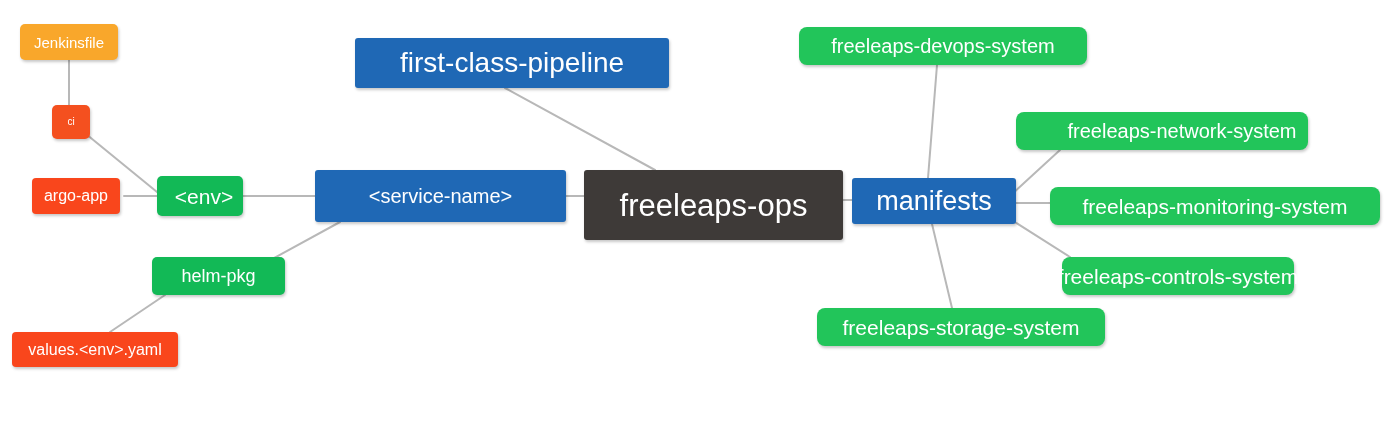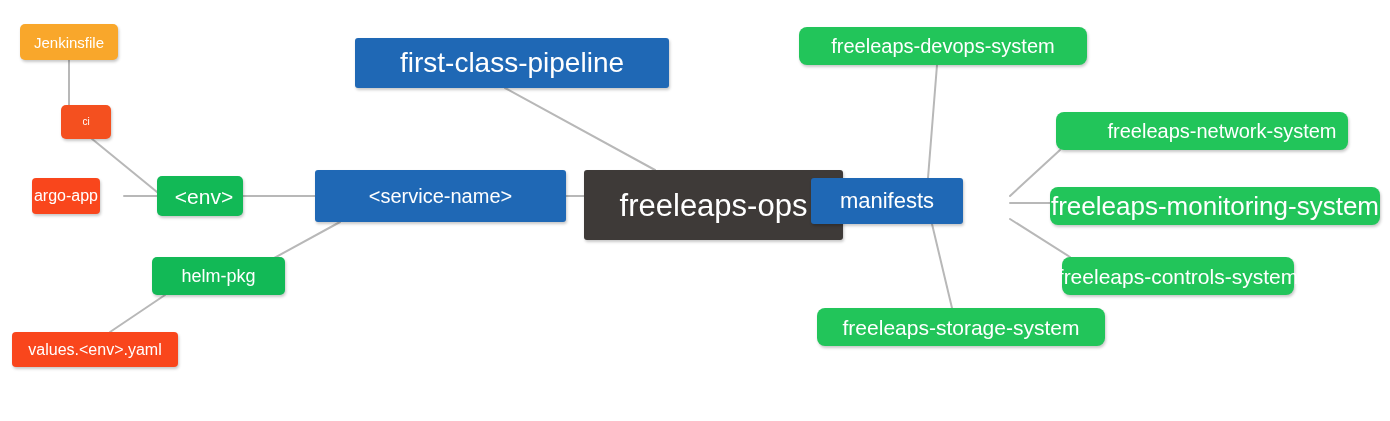--- a/index.html
+++ b/index.html
@@ -60,28 +60,28 @@
       <line x1="505" y1="88" x2="655" y2="170" stroke="#b8b8b8" stroke-width="2" stroke-linecap="round"></line>
       <line x1="843" y1="200" x2="852" y2="200" stroke="#b8b8b8" stroke-width="2" stroke-linecap="round"></line>
       <line x1="937" y1="65" x2="928" y2="178" stroke="#b8b8b8" stroke-width="2" stroke-linecap="round"></line>
       <line x1="1060" y1="150" x2="1010" y2="196" stroke="#b8b8b8" stroke-width="2" stroke-linecap="round"></line>
       <line x1="1050" y1="203" x2="1010" y2="203" stroke="#b8b8b8" stroke-width="2" stroke-linecap="round"></line>
       <line x1="1070" y1="257" x2="1010" y2="219" stroke="#b8b8b8" stroke-width="2" stroke-linecap="round"></line>
       <line x1="952" y1="308" x2="932" y2="224" stroke="#b8b8b8" stroke-width="2" stroke-linecap="round"></line>
     </svg>
   <div id="node-layer">
       <div class="node n-orange" style="left: 20px; top: 24px; width: 98px; height: 36px; font-size: 15px;">Jenkinsfile</div>
-      <div class="node n-red2" style="left: 61px; top: 105px; width: 50px; height: 34px; font-size: 10px;">ci</div>
-      <div class="node n-red" style="left: 32px; top: 178px; width: 68px; height: 36px; font-size: 16px;">argo-app</div>
+      <div class="node n-red2" style="left: 52px; top: 105px; width: 38px; height: 34px; font-size: 10px;">ci</div>
+      <div class="node n-red" style="left: 32px; top: 178px; width: 88px; height: 36px; font-size: 16px;">argo-app</div>
       <div class="node n-green-d" style="left: 157px; top: 176px; width: 86px; height: 40px; font-size: 21px; padding-left: 8px;">&lt;env&gt;</div>
       <div class="node n-green-d" style="left: 152px; top: 257px; width: 133px; height: 38px; font-size: 18px;">helm-pkg</div>
       <div class="node n-red" style="left: 12px; top: 332px; width: 166px; height: 35px; font-size: 16px;">values.&lt;env&gt;.yaml</div>
       <div class="node n-blue" style="left: 315px; top: 38px; width: 314px; height: 50px; font-size: 28px; margin-left: 40px;">first-class-pipeline</div>
       <div class="node n-blue" style="left: 315px; top: 170px; width: 251px; height: 52px; font-size: 20px;">&lt;service-name&gt;</div>
       <div class="node n-root" style="left: 584px; top: 170px; width: 259px; height: 70px; font-size: 31px;">freeleaps-ops</div>
-      <div class="node n-blue" style="left: 811px; top: 178px; width: 152px; height: 46px; font-size: 22px;">manifests</div>
+      <div class="node n-blue" style="left: 852px; top: 178px; width: 164px; height: 46px; font-size: 27px;">manifests</div>
       <div class="node n-green" style="left: 799px; top: 27px; width: 288px; height: 38px; font-size: 20px;">freeleaps-devops-system</div>
-      <div class="node n-green" style="left: 1056px; top: 112px; width: 292px; height: 38px; font-size: 20px; padding-left: 40px;">freeleaps-network-system</div>
-      <div class="node n-green" style="left: 1050px; top: 187px; width: 330px; height: 38px; font-size: 26px;">freeleaps-monitoring-system</div>
+      <div class="node n-green" style="left: 1016px; top: 112px; width: 292px; height: 38px; font-size: 20px; padding-left: 40px;">freeleaps-network-system</div>
+      <div class="node n-green" style="left: 1050px; top: 187px; width: 330px; height: 38px; font-size: 21px;">freeleaps-monitoring-system</div>
       <div class="node n-green" style="left: 1062px; top: 257px; width: 232px; height: 38px; font-size: 21px;">freeleaps-controls-system</div>
       <div class="node n-green" style="left: 817px; top: 308px; width: 288px; height: 38px; font-size: 21px;">freeleaps-storage-system</div>
     </div>
 </div>
 
 </body></html>

